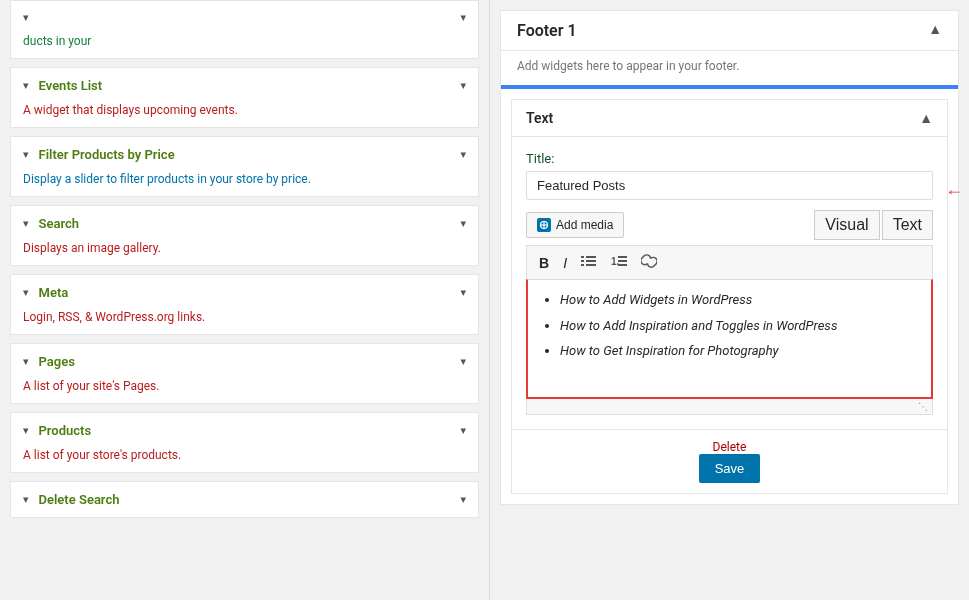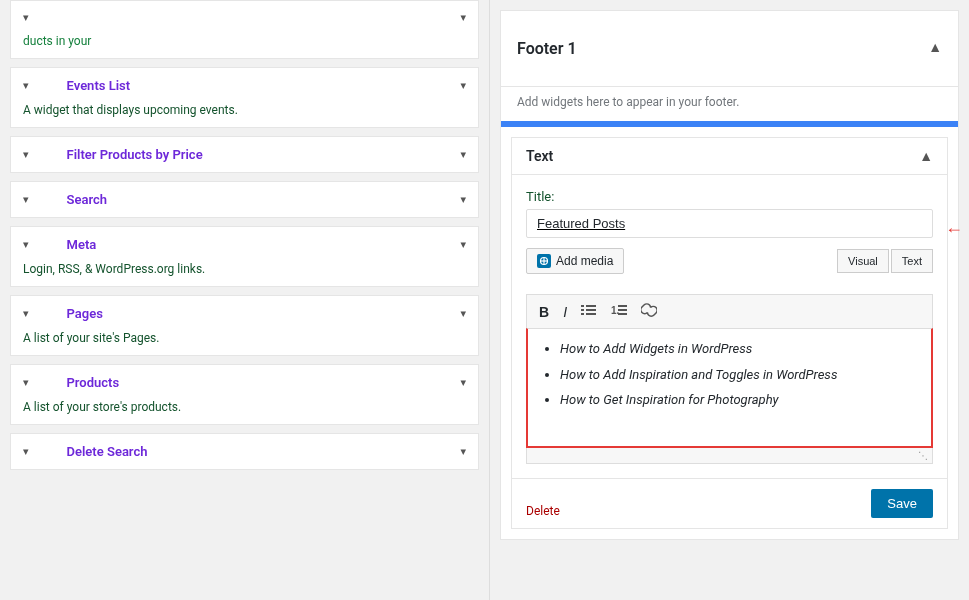--- a/index.html
+++ b/index.html
@@ -43,27 +43,26 @@
     }
 
     .widget-chevron {
       color: #555;
       font-size: 11px;
     }
 
     .widget-title {
       font-size: 13px;
       font-weight: 600;
-      color: #6d28d9;
-      margin-left: 28px;
+      color: #4d7c0f;
     }
 
     .widget-desc {
       font-size: 12px;
-      color: #14532d;
+      color: #b91c1c;
       padding: 0 12px 10px 12px;
     }
 
     .widget-desc-blue {
       color: #0073aa;
     }
 
     
     .right-panel {
       flex: 1;
@@ -73,38 +72,38 @@
     }
 
     .footer-widget-area {
       background: #fff;
       border: 1px solid #e5e5e5;
       padding: 0;
     }
 
     .footer-header {
       background: #fff;
-      padding: 28px 16px;
+      padding: 10px 16px;
       display: flex;
       align-items: flex-start;
       justify-content: space-between;
       border-bottom: 1px solid #e5e5e5;
     }
 
     .footer-title {
       font-size: 16px;
       font-weight: 600;
       color: #23282d;
     }
 
     .footer-subtitle {
       font-size: 12px;
       color: #72777c;
       padding: 8px 16px 12px 16px;
-      border-bottom: 6px solid #3b82f6;
+      border-bottom: 4px solid #3b82f6;
     }
 
     .chevron-up {
       color: #555;
       font-size: 14px;
     }
 
     
     .text-widget {
       margin: 10px;
@@ -135,21 +134,20 @@
       display: block;
       font-size: 13px;
       color: #14532d;
       margin-bottom: 5px;
     }
 
     .title-input-wrapper {
       position: relative;
       display: flex;
       align-items: flex-end;
-      text-decoration: underline;
     }
 
     .title-input {
       width: 100%;
       border: 1px solid #ddd;
       padding: 6px 10px;
       font-size: 13px;
       color: #23282d;
       outline: none;
       border-radius: 2px;
@@ -161,21 +159,21 @@
       color: #e53935;
       font-size: 18px;
       font-weight: bold;
     }
 
     .media-toolbar {
       display: flex;
       justify-content: space-between;
       align-items: center;
       margin-top: 10px;
-      margin-bottom: 20px;
+      margin-bottom: 5px;
     }
 
     .add-media-btn {
       background: #f7f7f7;
       border: 1px solid #ccc;
       border-radius: 2px;
       padding: 5px 10px;
       font-size: 12px;
       color: #23282d;
       cursor: pointer;
@@ -186,21 +184,21 @@
 
     .view-tabs {
       display: flex;
       gap: 2px;
     }
 
     .view-tab {
       background: #f7f7f7;
       border: 1px solid #ccc;
       padding: 5px 10px;
-      font-size: 11px;
+      font-size: 16px;
       color: #23282d;
       cursor: pointer;
     }
 
     .formatting-toolbar {
       display: flex;
       align-items: center;
       gap: 6px;
       padding: 6px 8px;
       background: #f7f7f7;
@@ -250,23 +248,24 @@
       font-size: 10px;
       border: 1px solid #ddd;
       border-top: none;
       padding: 2px 4px;
       background: #f7f7f7;
     }
 
     .widget-footer-actions {
       display: flex;
       justify-content: space-between;
-      align-items: flex-end;
+      align-items: center;
       padding: 10px 14px;
       border-top: 1px solid #e5e5e5;
+      flex-direction: column;
     }
 
     .delete-link {
       color: #a00;
       font-size: 12px;
       text-decoration: none;
       cursor: pointer;
     }
 
     .save-btn {
@@ -306,30 +305,32 @@
   </div>
 
   <div class="widget-item">
     <div class="widget-header">
       <div class="widget-header-left">
         <span class="widget-chevron">▾</span>
         <span class="widget-title">Filter Products by Price</span>
       </div>
       <span class="widget-chevron">▾</span>
     </div>
+    <div class="widget-desc widget-desc-blue">Display a slider to filter products in your store by price.</div>
   </div>
 
   <div class="widget-item">
     <div class="widget-header">
       <div class="widget-header-left">
         <span class="widget-chevron">▾</span>
         <span class="widget-title">Search</span>
       </div>
       <span class="widget-chevron">▾</span>
     </div>
+    <div class="widget-desc">Displays an image gallery.</div>
   </div>
 
   <div class="widget-item">
     <div class="widget-header">
       <div class="widget-header-left">
         <span class="widget-chevron">▾</span>
         <span class="widget-title">Meta</span>
       </div>
       <span class="widget-chevron">▾</span>
     </div>

